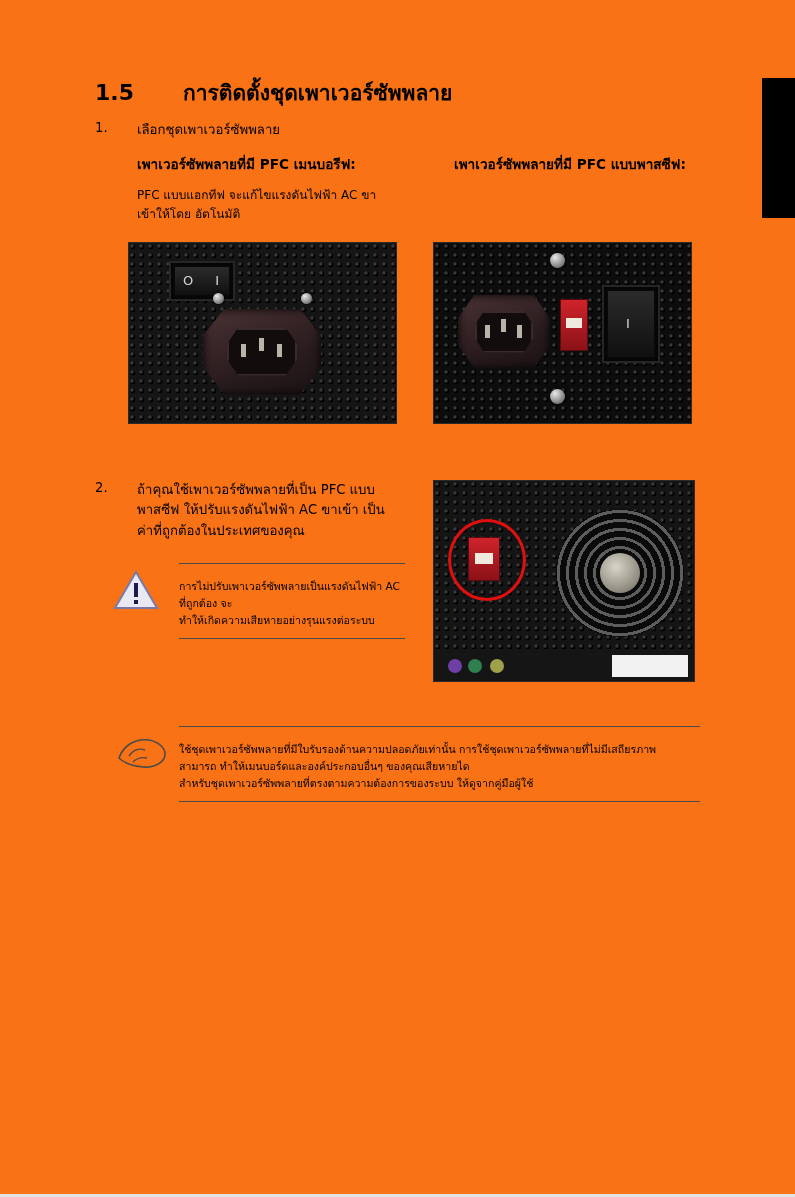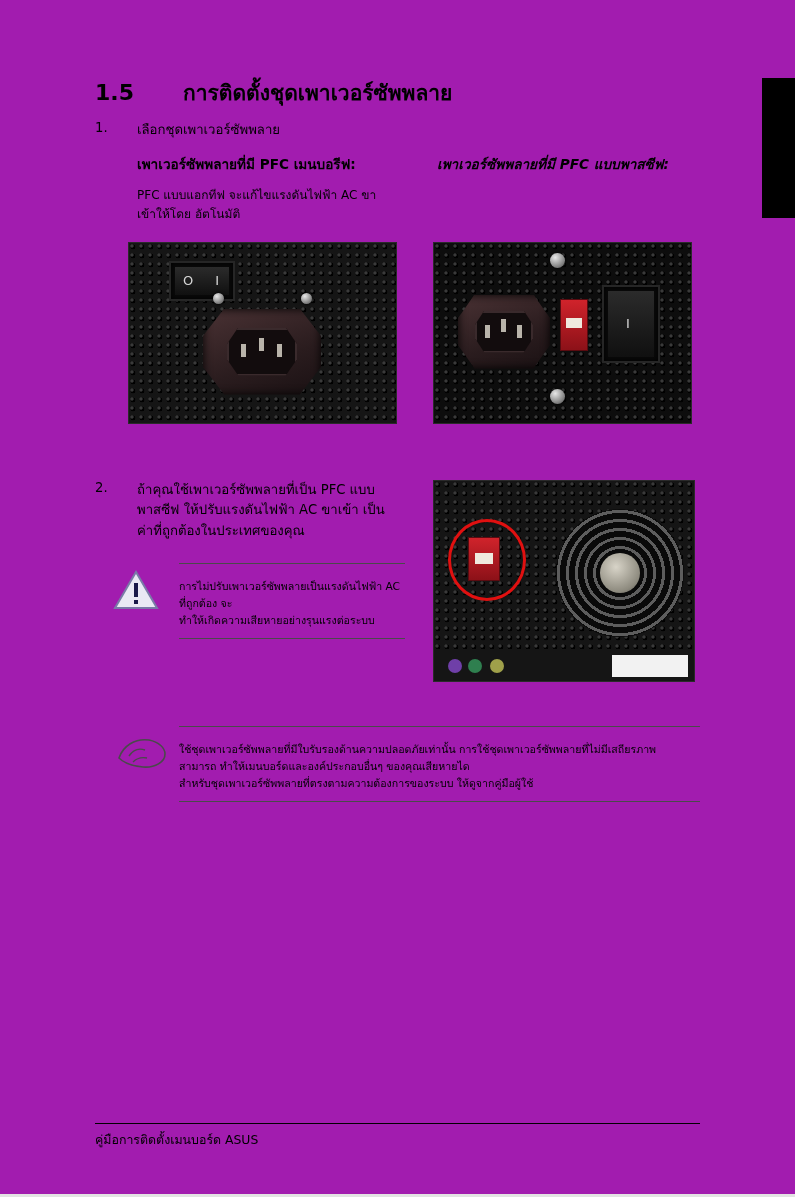--- a/index.html
+++ b/index.html
@@ -7,21 +7,21 @@
     padding: 0;
     background: #ffffff;
   }
   body {
     font-family: "DejaVu Sans", "Liberation Sans", sans-serif;
   }
   .page {
     position: relative;
     width: 795px;
     height: 1197px;
-    background: #a21caf;
+    background: #f97316;
     overflow: hidden;
   }
   
   .edge-tab {
     position: absolute;
     right: 0;
     top: 78px;
     width: 33px;
     height: 140px;
     background: #000000;
@@ -79,22 +79,21 @@
   .cols {
     display: flex;
     margin-top: 14px;
     margin-left: 42px;
   }
   .col {
     width: 300px;
     flex: 0 0 300px;
   }
   .col.right {
-    margin-left: 0;
-    font-style: italic;
+    margin-left: 17px;
   }
   .col-head {
     font-size: 13.6px;
     font-weight: bold;
     line-height: 1.45;
     color: #000;
     margin-bottom: 12px;
     width: 250px;
   }
   .col-body {
@@ -397,19 +396,15 @@
           <path d="M20,30 C24,26 29,25 34,26" fill="none" stroke="#4a4a4a" stroke-width="1.4"></path>
         </svg>
       </div>
       <div class="note-body w2" style="white-space: pre-line;">ใช้ชุดเพาเวอร์ซัพพลายที่มีใบรับรองด้านความปลอดภัยเท่านั้น การใช้ชุดเพาเวอร์ซัพพลายที่ไม่มีเสถียรภาพ
 สามารถ ทำให้เมนบอร์ดและองค์ประกอบอื่นๆ ของคุณเสียหายได
 สำหรับชุดเพาเวอร์ซัพพลายที่ตรงตามความต้องการของระบบ ให้ดูจากคู่มือผู้ใช้</div>
     </div>
 
   </div>
 
-  <div class="footer">
-    <div class="rule"></div>
-    <div class="ftext">คู่มือการติดตั้งเมนบอร์ด ASUS</div>
-  </div>
 
   <div class="bottom-hair"></div>
 </div>
 
 </body></html>

